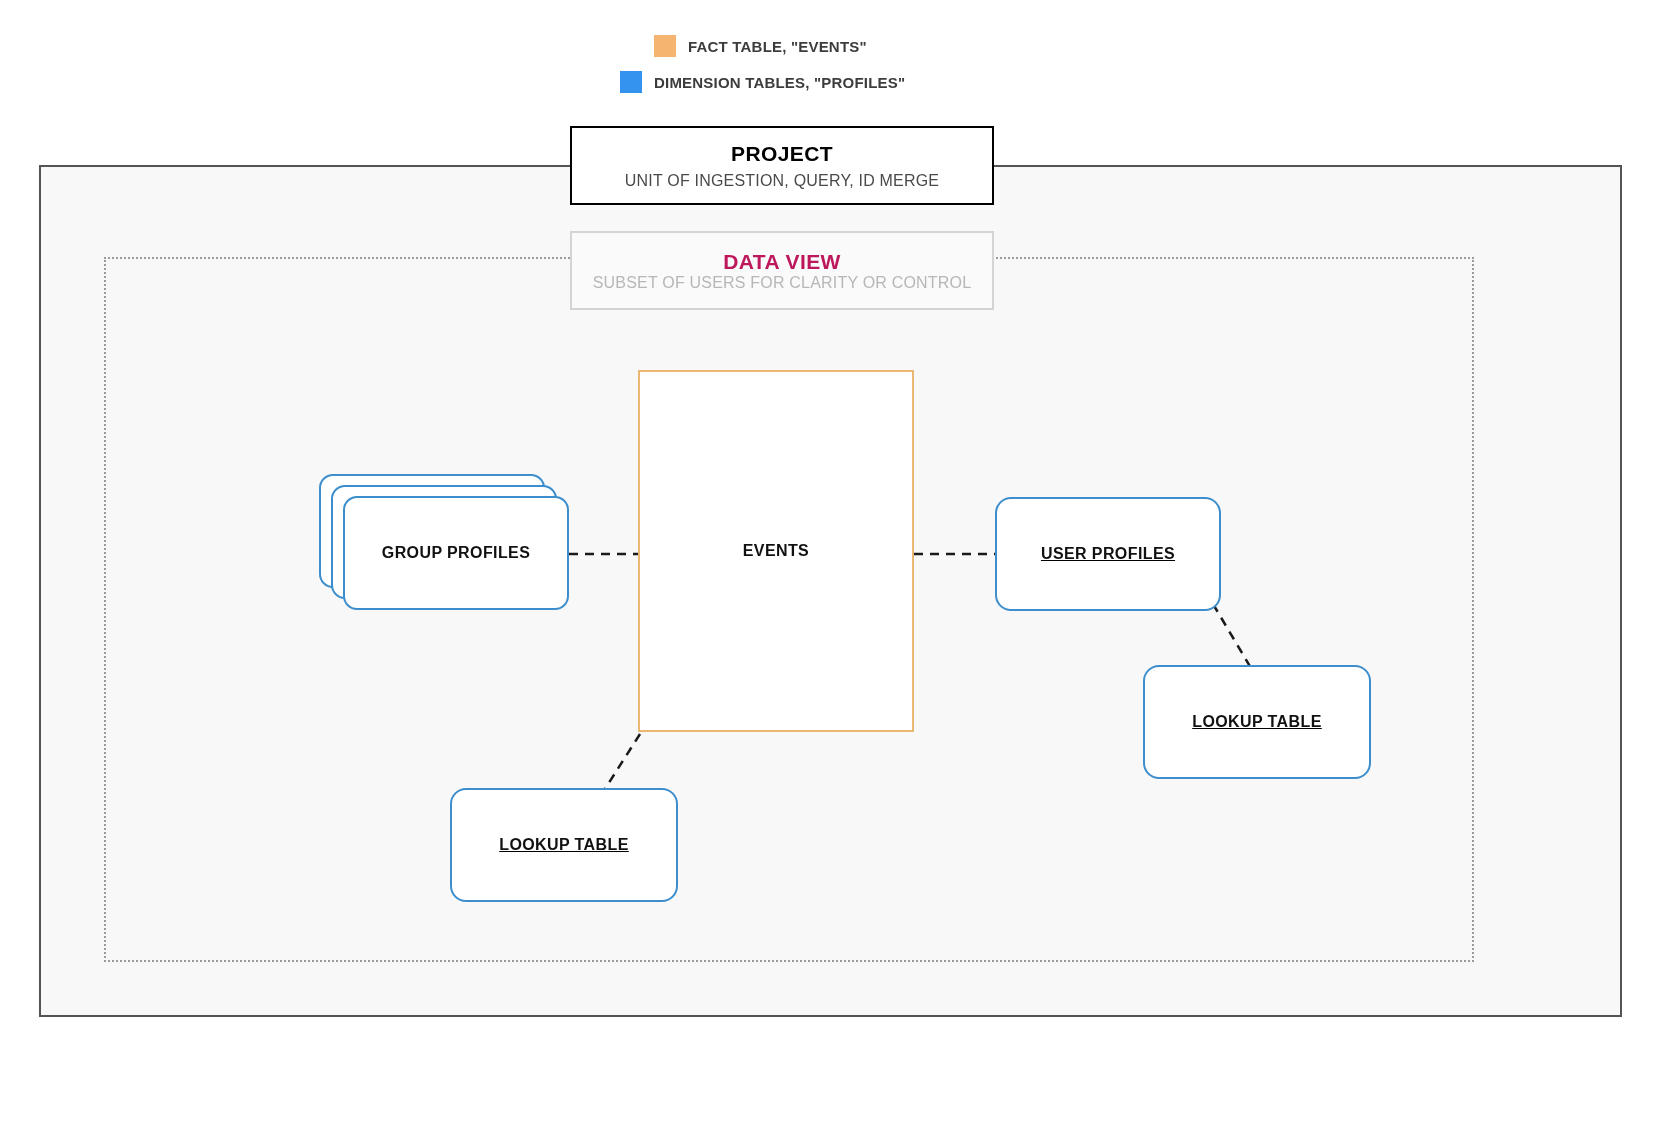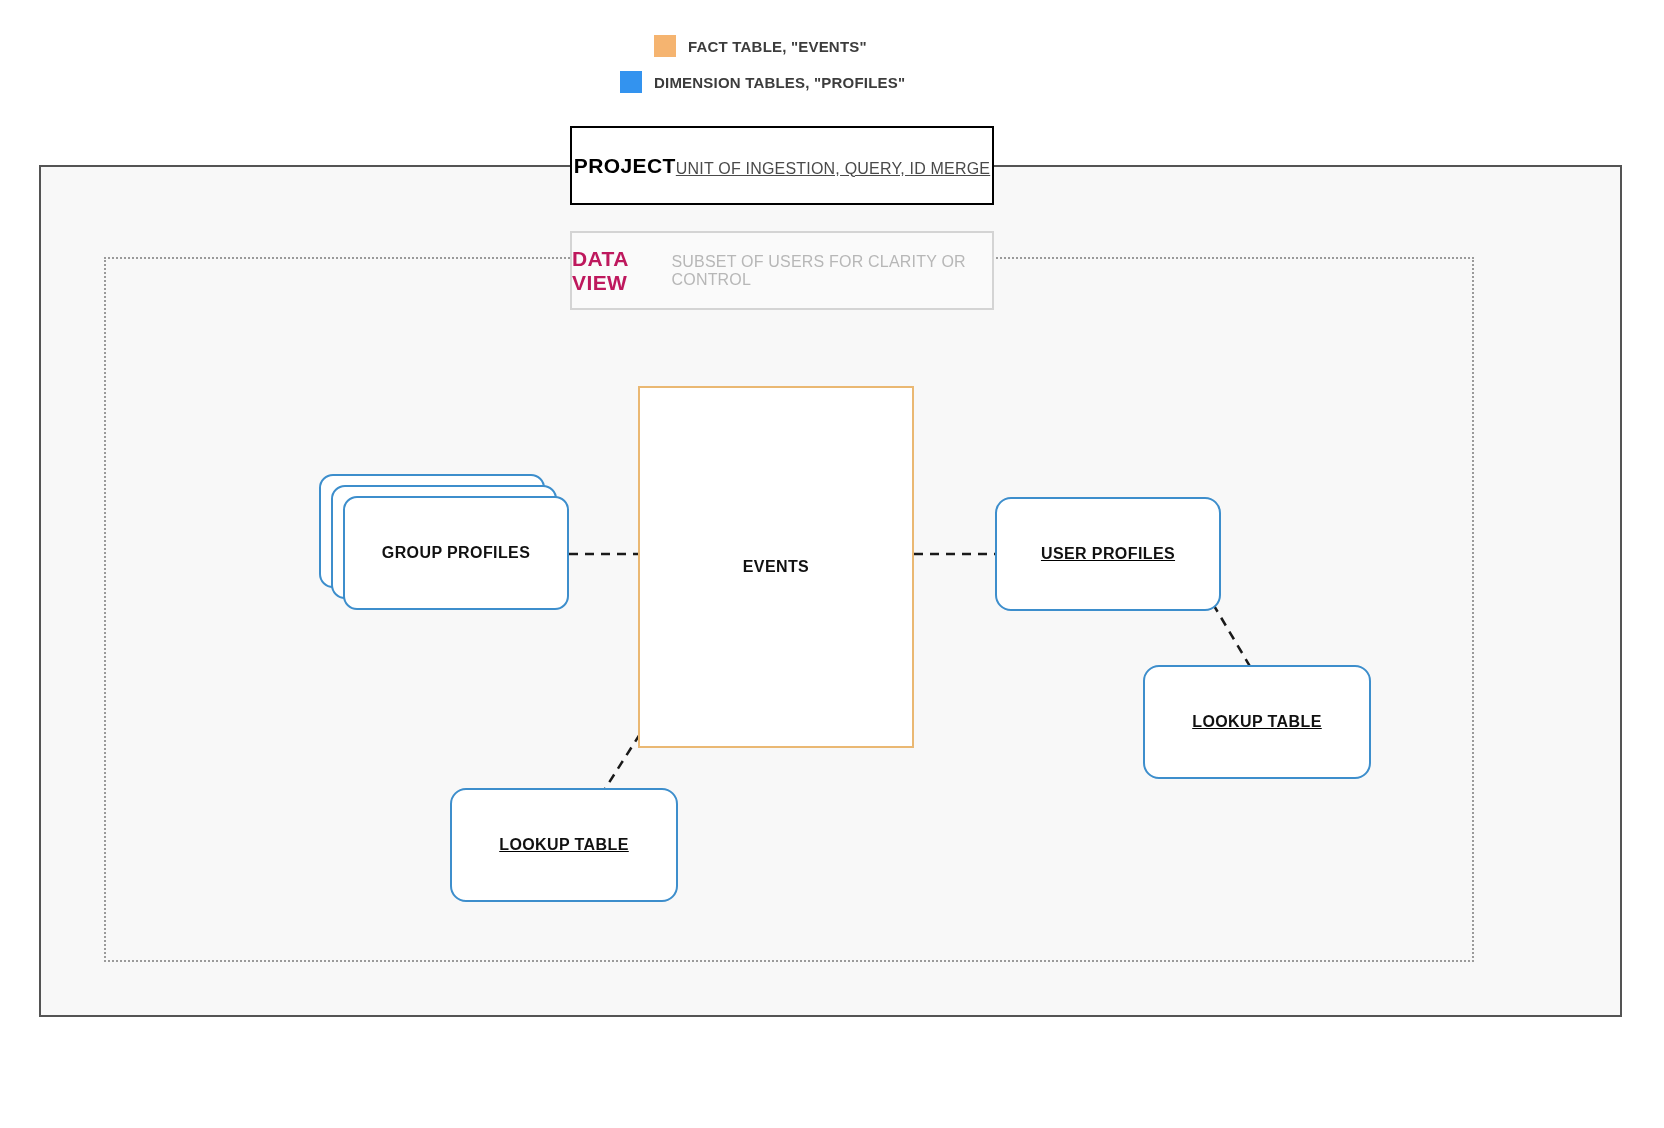--- a/index.html
+++ b/index.html
@@ -59,21 +59,21 @@
     height: 705px;
     border: 2px dotted #9a9a9a;
     box-sizing: border-box;
   }
 
   
   .header-box {
     position: absolute;
     box-sizing: border-box;
     display: flex;
-    flex-direction: row;
+    flex-direction: column;
     align-items: center;
     justify-content: center;
   }
   #project-box {
     left: 570px;
     top: 126px;
     width: 424px;
     height: 79px;
     background: #ffffff;
     border: 2px solid #000000;
@@ -82,21 +82,20 @@
     font-size: 21px;
     font-weight: bold;
     color: #000000;
     letter-spacing: 0.4px;
   }
   #project-box .hb-sub {
     font-size: 16px;
     color: #4a4a4a;
     margin-top: 6px;
     letter-spacing: 0.2px;
-    text-decoration: underline;
   }
   #dataview-box {
     left: 570px;
     top: 231px;
     width: 424px;
     height: 79px;
     background: #fafafa;
     border: 2px solid #d4d4d4;
   }
   #dataview-box .hb-title {
@@ -133,21 +132,21 @@
     border: 2px solid #3d8ecc;
     border-radius: 16px;
     text-decoration: underline;
   }
   .node.fact {
     border: 2px solid #eab873;
     border-radius: 0;
   }
 
   
-  #node-events { left: 638px; top: 370px; width: 276px; height: 362px; margin-top: 16px; }
+  #node-events { left: 638px; top: 370px; width: 276px; height: 362px; }
 
   
   #node-user-profiles { left: 995px; top: 497px; width: 226px; height: 114px; }
 
   
   #node-lookup-right { left: 1143px; top: 665px; width: 228px; height: 114px; }
   #node-lookup-left  { left: 450px;  top: 788px; width: 228px; height: 114px; }
 
   
   #group-stack {

